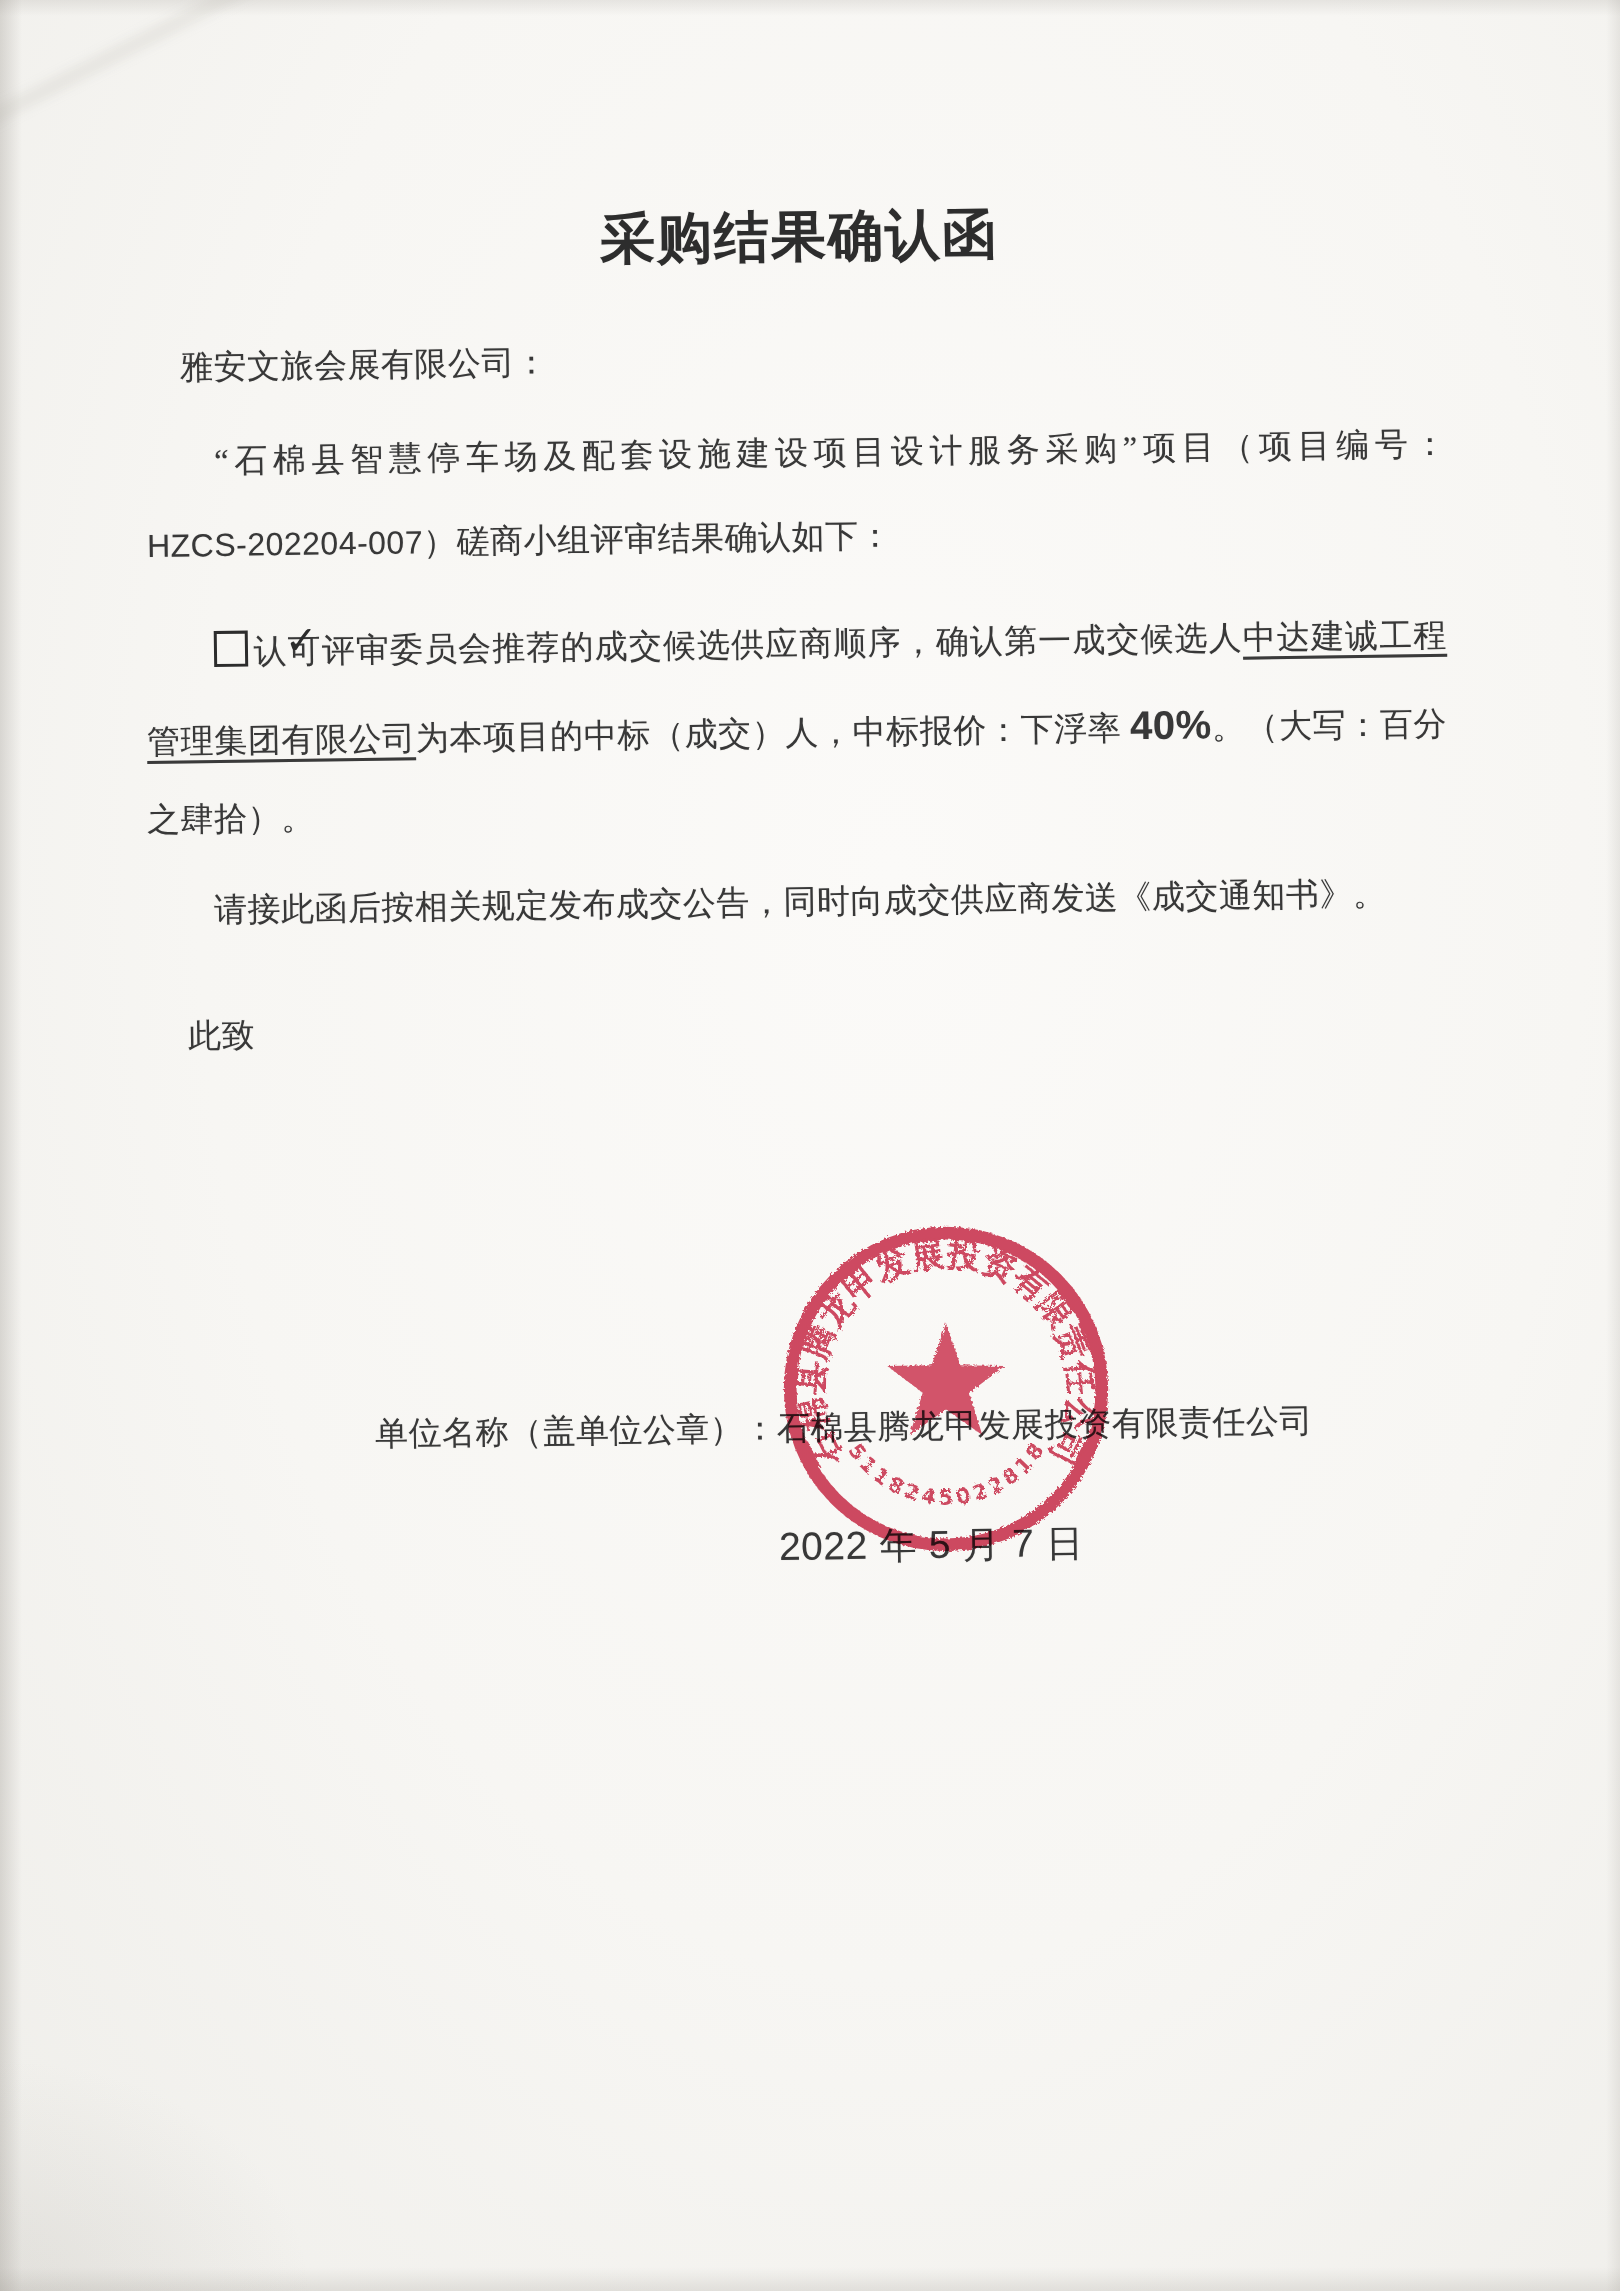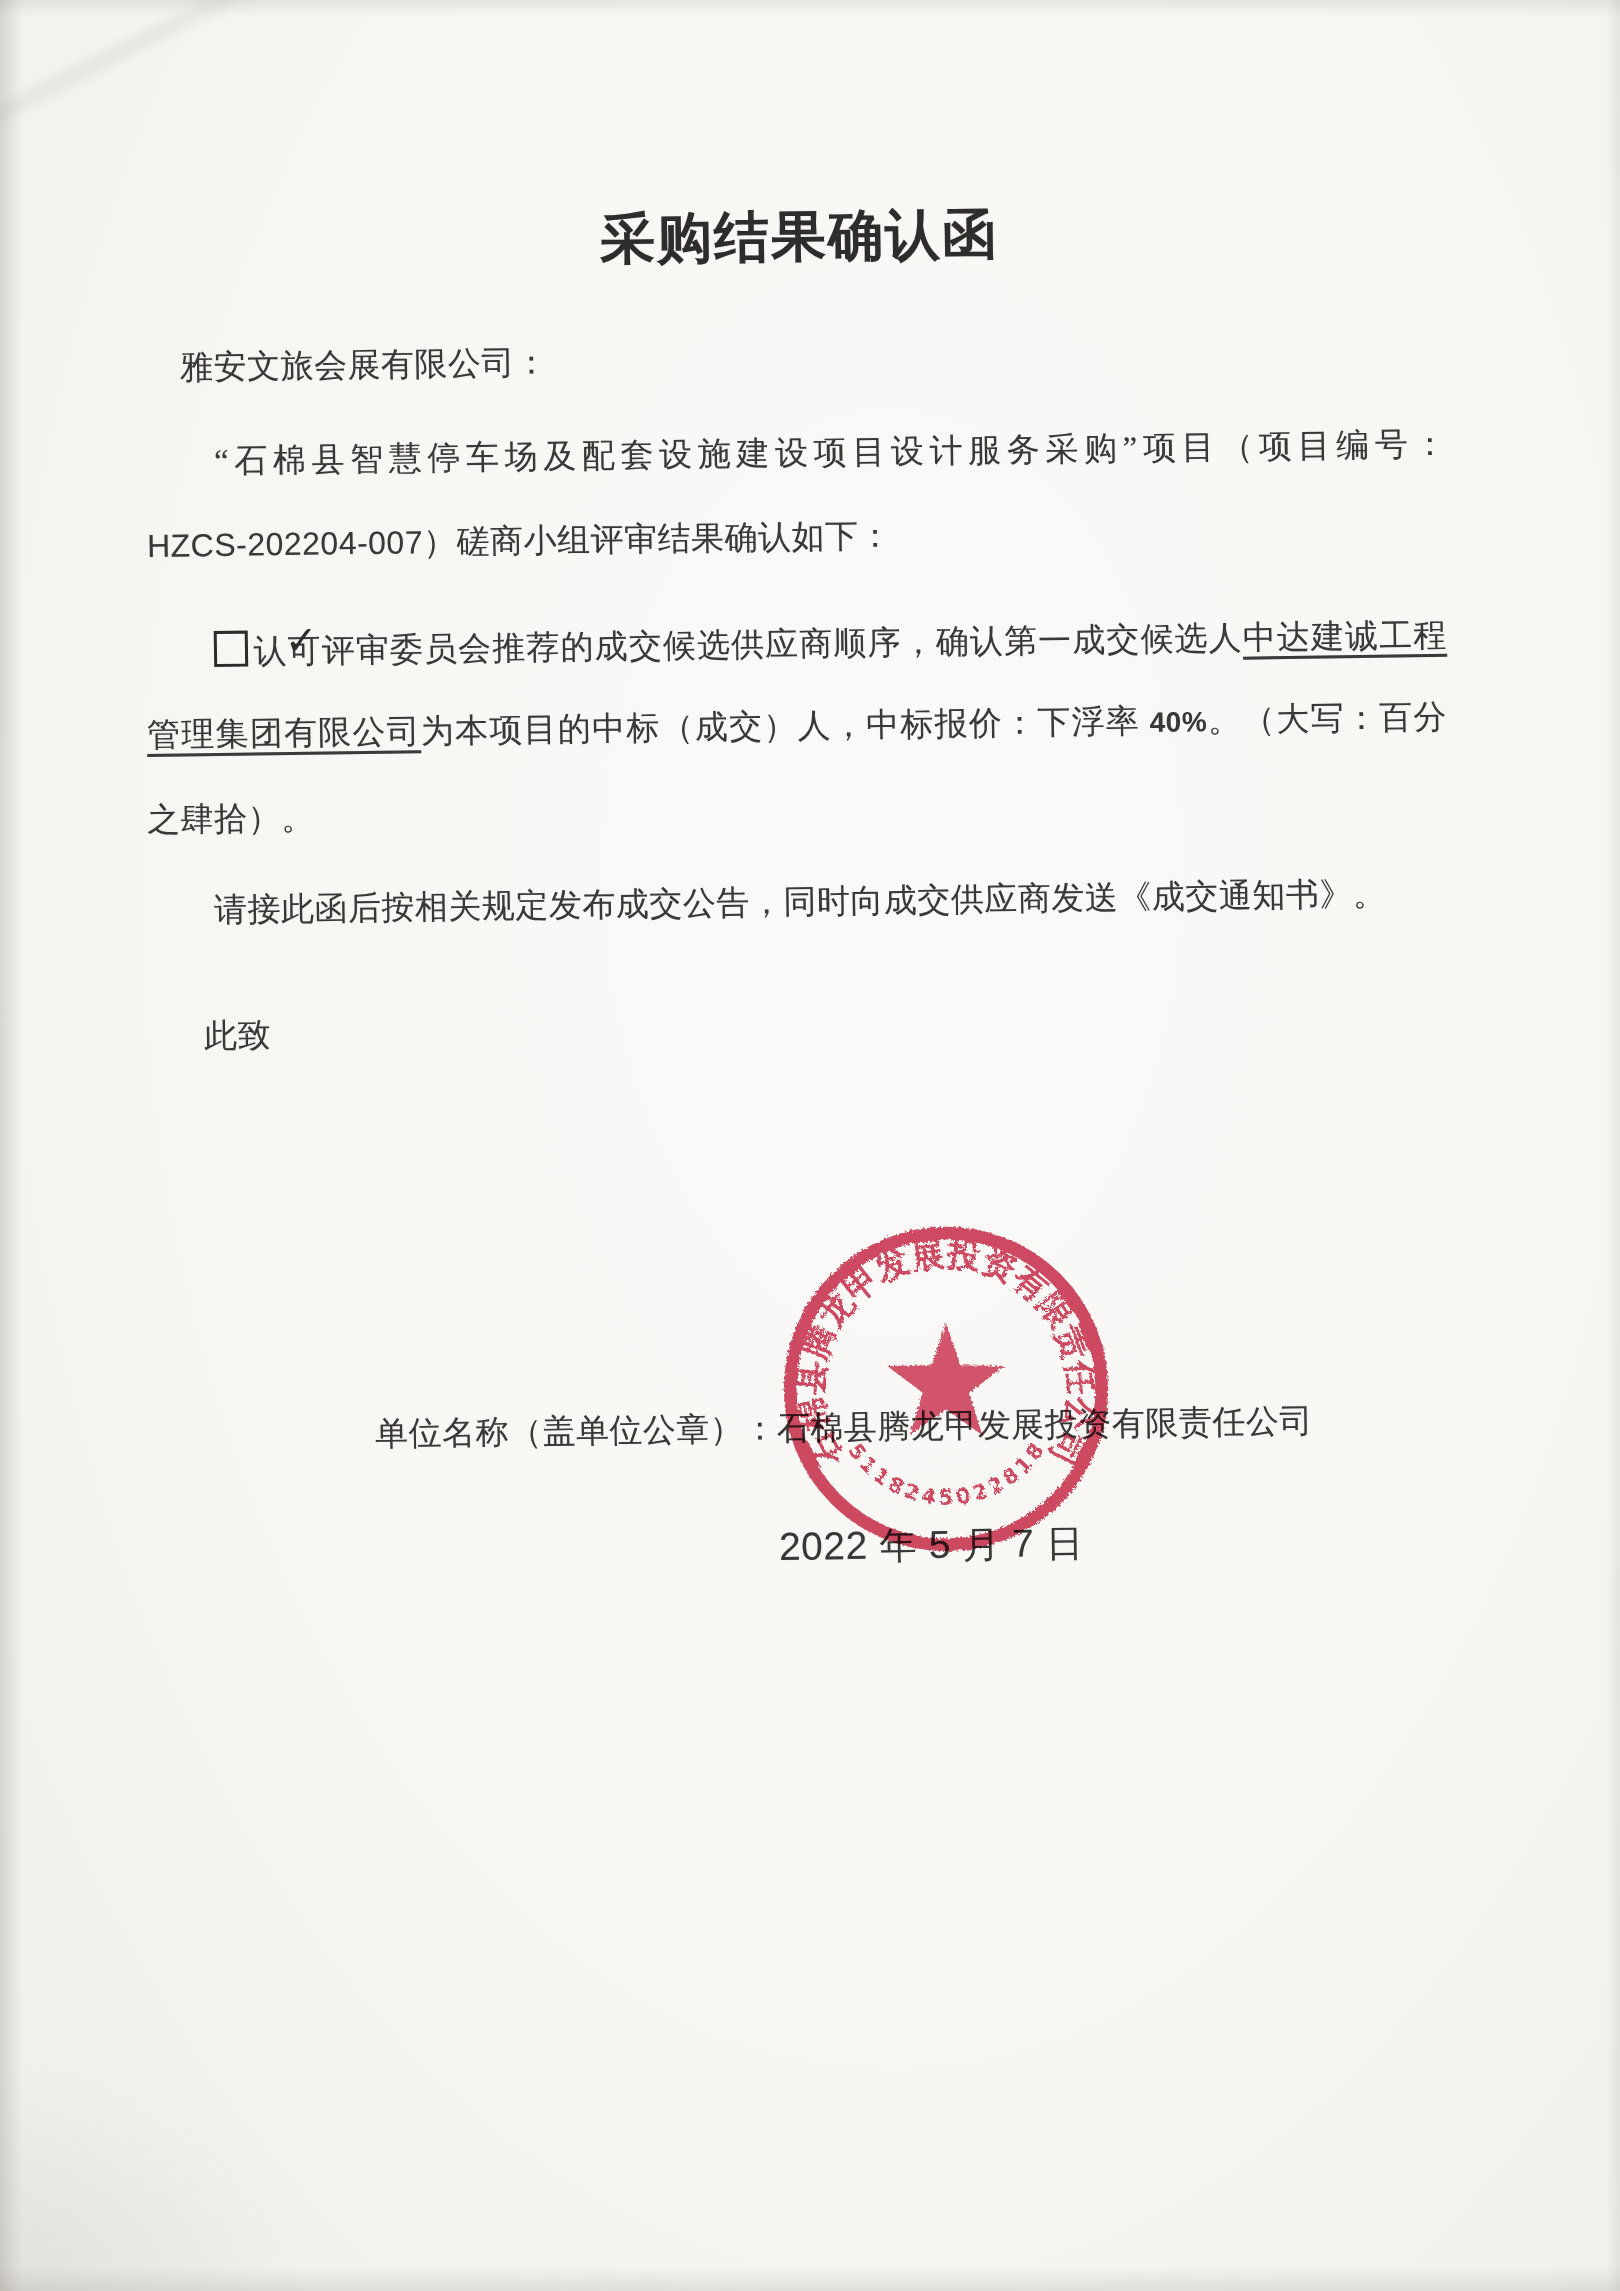--- a/index.html
+++ b/index.html
@@ -23,21 +23,21 @@
 
   .line{
     position:absolute;white-space:nowrap;line-height:1.18;
     color:#383838;font-size:33px;letter-spacing:0.5px;
     transform:rotate(-0.8deg);transform-origin:left center;
     text-shadow:0 0 1px rgba(60,60,60,.25);
   }
   .justified{white-space:normal;width:1300px;text-align:justify;text-align-last:justify;text-justify:inter-character;}
   .title{font-size:55px;font-weight:bold;color:#2d2d2d;letter-spacing:2px;}
   .latin{font-family:"Liberation Sans","DejaVu Sans",sans-serif;}
-  .rate{font-family:"Liberation Sans","DejaVu Sans",sans-serif;font-weight:bold;font-size:28px;}
+  .rate{font-family:"Liberation Sans","DejaVu Sans",sans-serif;font-weight:bold;font-size:40px;}
   .u{text-decoration:underline;text-decoration-thickness:2.5px;text-underline-offset:7.8px;text-decoration-color:#3a3a3a;}
   .checkbox{
     display:inline-block;width:28px;height:30px;border:3.9px solid #2c2c2c;
     vertical-align:-3.9px;margin-right:4.9px;position:relative;background:transparent;
   }
   .checkbox .tick{
     position:absolute;left:1px;top:-11.8px;font-size:39px;font-weight:bold;color:#2c2c2c;
     font-family:"DejaVu Sans",sans-serif;line-height:1;text-shadow:none;
   }
   .date-part{margin-right:11.8px;}
@@ -73,21 +73,21 @@
   </div>
 
   <div class="line justified" style="left:147px;top:716px;">
     <span class="u">管理集团有限公司</span><span>为本项目的中标（成交）人，中标报价：下浮率 </span><span class="rate">40%</span><span>。（大写：百分</span>
   </div>
 
   <div class="line" style="left:147px;top:801px;">之肆拾）。</div>
 
   <div class="line" style="left:147px;top:892px;text-indent:67px;">请接此函后按相关规定发布成交公告，同时向成交供应商发送《成交通知书》。</div>
 
-  <div class="line" style="left:204px;top:1017px;">此致</div>
+  <div class="line" style="left:188px;top:1017px;">此致</div>
 
   <div class="line" style="left:375px;top:1415px;">
     <span>单位名称（盖单位公章）：</span><span>石棉县腾龙甲发展投资有限责任公司</span>
   </div>
 
   <div class="line" style="left:779px;top:1524px;font-size:37px;">
     <span class="latin date-part" style="font-size:39px;">2022</span><span class="date-part">年</span><span class="latin date-part" style="font-size:39px;">5</span><span class="date-part">月</span><span class="latin date-part" style="font-size:39px;">7</span><span class="date-part">日</span>
   </div>
 
   <svg class="stamp" viewBox="0 0 400 400">

